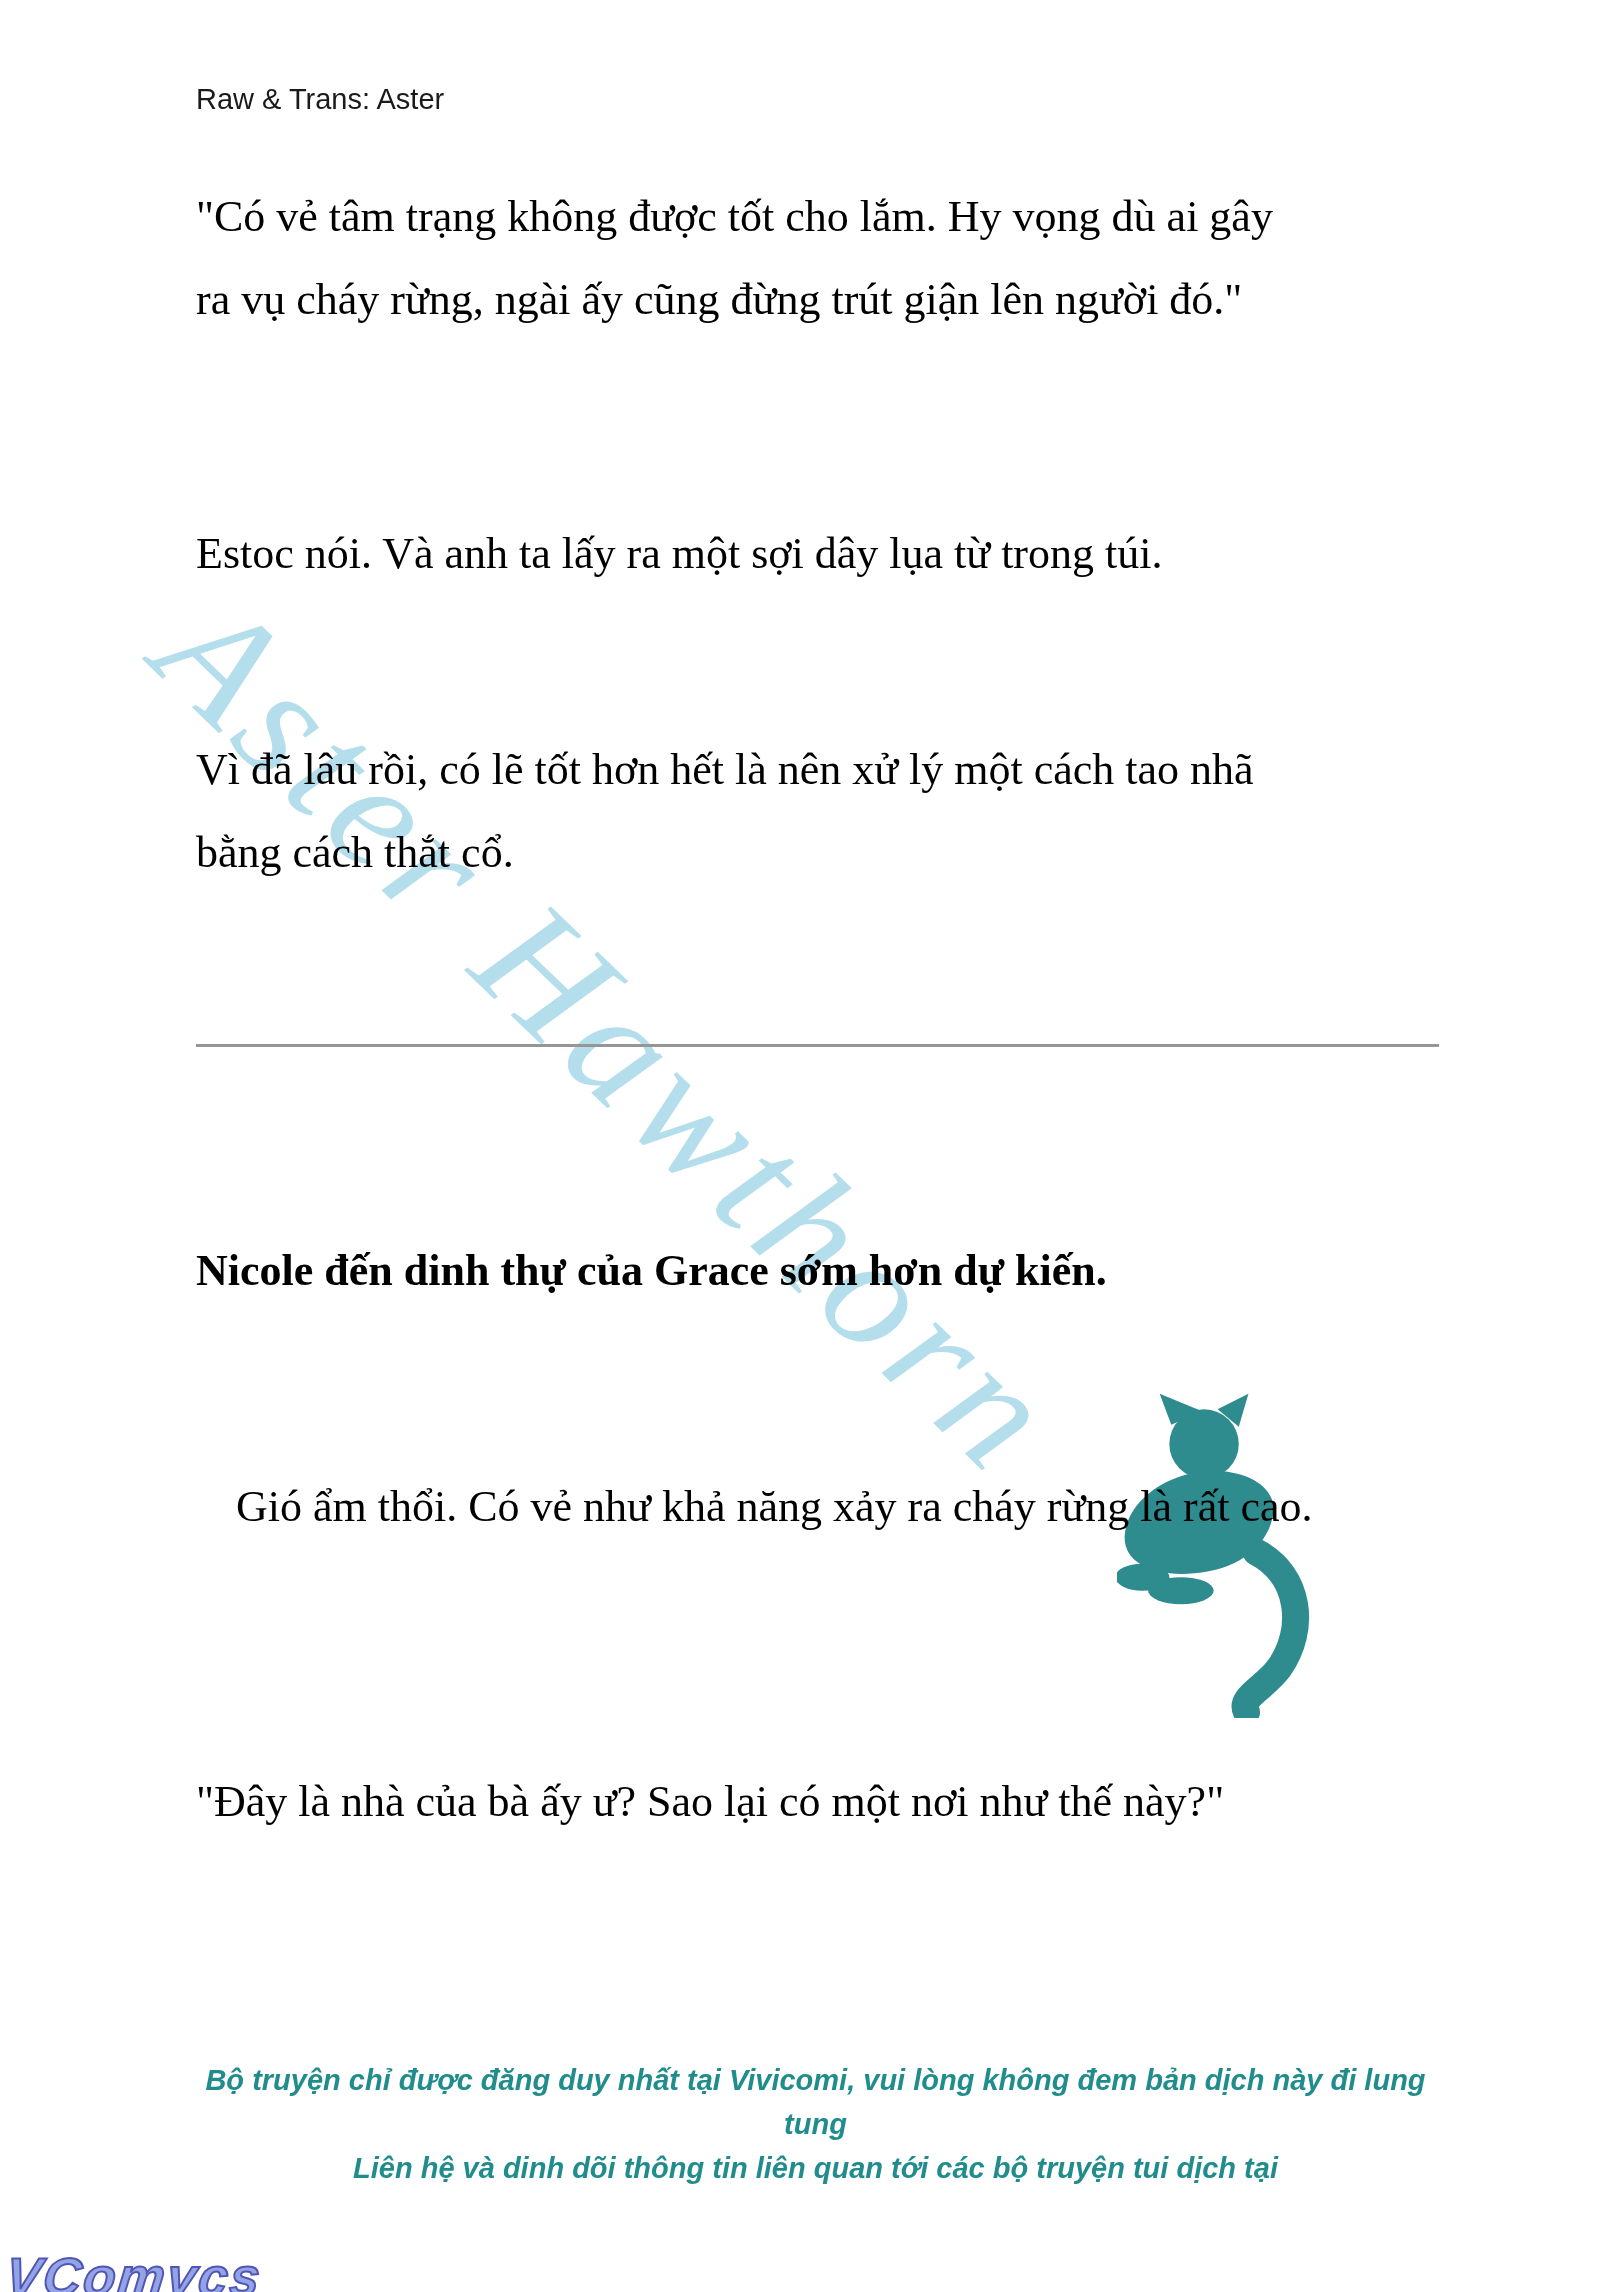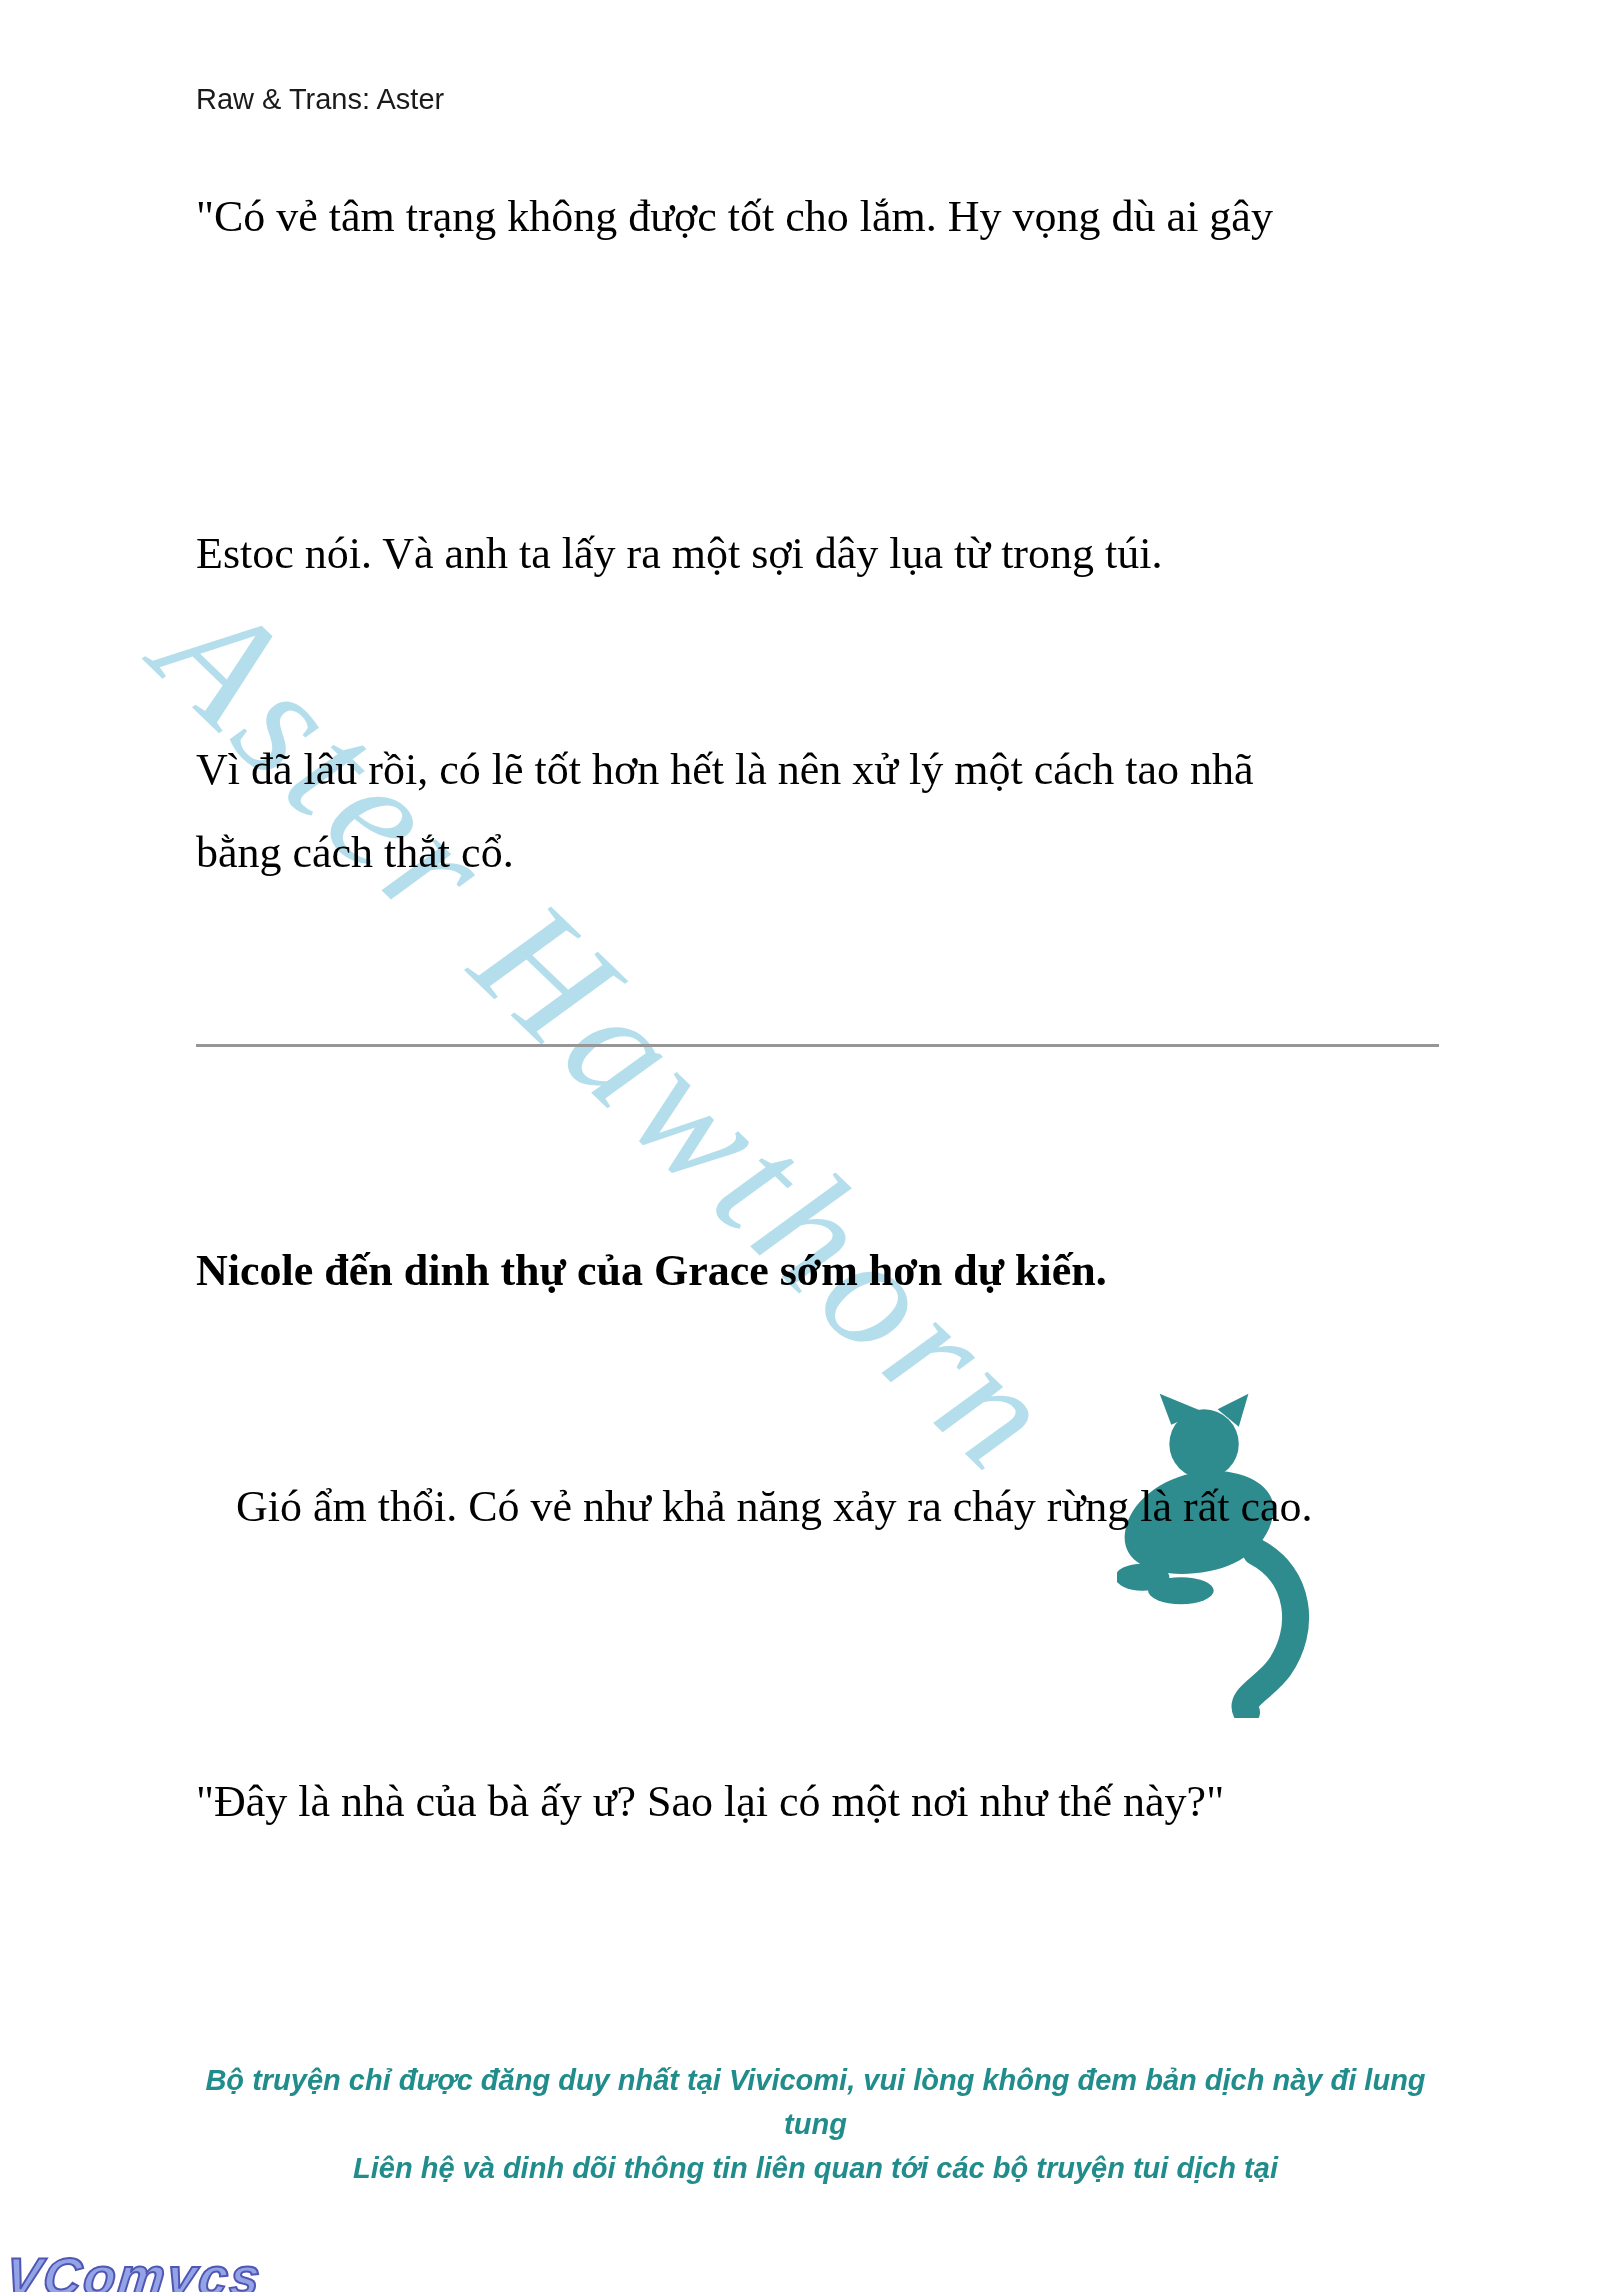--- a/index.html
+++ b/index.html
@@ -107,20 +107,21 @@
     <polygon points="52,10 68,2 63,19" fill="currentColor"></polygon>
     <circle cx="45" cy="28" r="18" fill="currentColor"></circle>
     <path d="M46 42 C 24 44 6 58 4 74 C 2 89 18 97 40 95 C 64 93 79 80 81 63 C 82 49 65 41 46 42 Z" fill="currentColor"></path>
     <ellipse cx="13" cy="97" rx="14" ry="7" fill="currentColor"></ellipse>
     <ellipse cx="33" cy="104" rx="17" ry="7" fill="currentColor"></ellipse>
     <path d="M 72 84 C 95 96 98 124 84 144 C 76 155 63 159 67 167" fill="none" stroke="currentColor" stroke-width="14" stroke-linecap="round"></path>
   </svg>
 
   <div class="para p1">
     <div class="line">"Có vẻ tâm trạng không được tốt cho lắm. Hy vọng dù ai gây</div>
+    <div class="line">ra vụ cháy rừng, ngài ấy cũng đừng trút giận lên người đó."</div>
   </div>
 
   <div class="para p2">
     <div class="line">Estoc nói. Và anh ta lấy ra một sợi dây lụa từ trong túi.</div>
   </div>
 
   <div class="para p3">
     <div class="line">Vì đã lâu rồi, có lẽ tốt hơn hết là nên xử lý một cách tao nhã</div>
     <div class="line">bằng cách thắt cổ.</div>
   </div>

